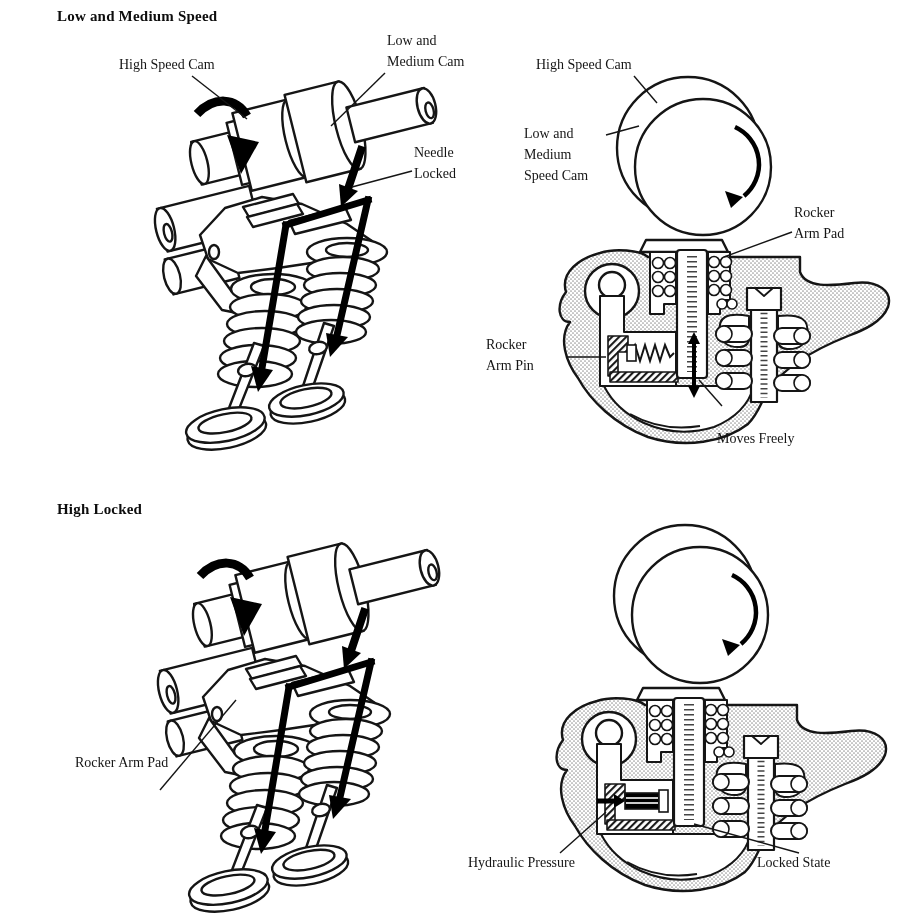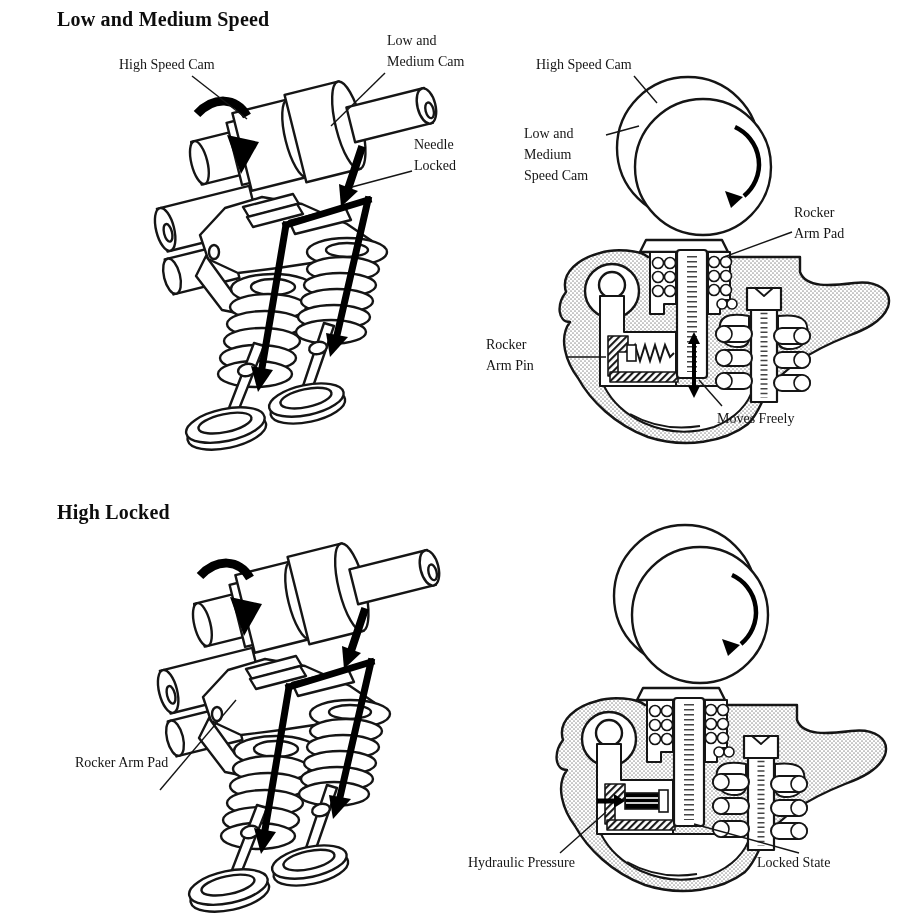--- a/index.html
+++ b/index.html
@@ -1,20 +1,20 @@
 <!DOCTYPE html>
 <html><head>
 <meta charset="utf-8">
 <style>
   html,body{margin:0;padding:0;background:#fff;}
   #page{position:relative;width:916px;height:916px;background:#fff;overflow:hidden;
         font-family:"Liberation Serif","DejaVu Serif",serif;color:#111;}
   #art{position:absolute;left:0;top:0;}
   .lbl{position:absolute;font-size:14px;line-height:21px;white-space:nowrap;color:#151515;}
-  .hd {position:absolute;font-size:20px;font-weight:bold;letter-spacing:.2px;color:#0d0d0d;}
+  .hd {position:absolute;font-size:15px;font-weight:bold;letter-spacing:.2px;color:#0d0d0d;}
 </style>
 </head>
 <body>
 
 <div id="page">
 
 <svg id="art" width="916" height="916" viewBox="0 0 916 916">
   <defs>
     <pattern id="stip" width="4" height="4" patternUnits="userSpaceOnUse">
       <rect width="4" height="4" fill="#fff"></rect>
@@ -217,21 +217,21 @@
 <div class="hd" style="left:57px;top:8px">Low and Medium Speed</div>
 <div class="hd" style="left:57px;top:501px">High Locked</div>
 
 <div class="lbl" style="left:119px;top:54px">High Speed Cam</div>
 
 <div class="lbl" style="left:387px;top:30px">
   <div>Low and</div>
   <div>Medium Cam</div>
 </div>
 
-<div class="lbl" style="left:414px;top:134px">
+<div class="lbl" style="left:414px;top:142px">
   <div>Needle</div>
   <div>Locked</div>
 </div>
 
 <div class="lbl" style="left:536px;top:54px">High Speed Cam</div>
 
 <div class="lbl" style="left:524px;top:123px">
   <div>Low and</div>
   <div>Medium</div>
   <div>Speed Cam</div>
@@ -240,21 +240,21 @@
 <div class="lbl" style="left:794px;top:202px">
   <div>Rocker</div>
   <div>Arm Pad</div>
 </div>
 
 <div class="lbl" style="left:486px;top:334px">
   <div>Rocker</div>
   <div>Arm Pin</div>
 </div>
 
-<div class="lbl" style="left:717px;top:408px">Moves Freely</div>
+<div class="lbl" style="left:717px;top:428px">Moves Freely</div>
 
 <div class="lbl" style="left:75px;top:752px">Rocker Arm Pad</div>
 
 <div class="lbl" style="left:468px;top:852px">Hydraulic Pressure</div>
 
 <div class="lbl" style="left:757px;top:852px">Locked State</div>
 
 </div>
 
 </body></html>

